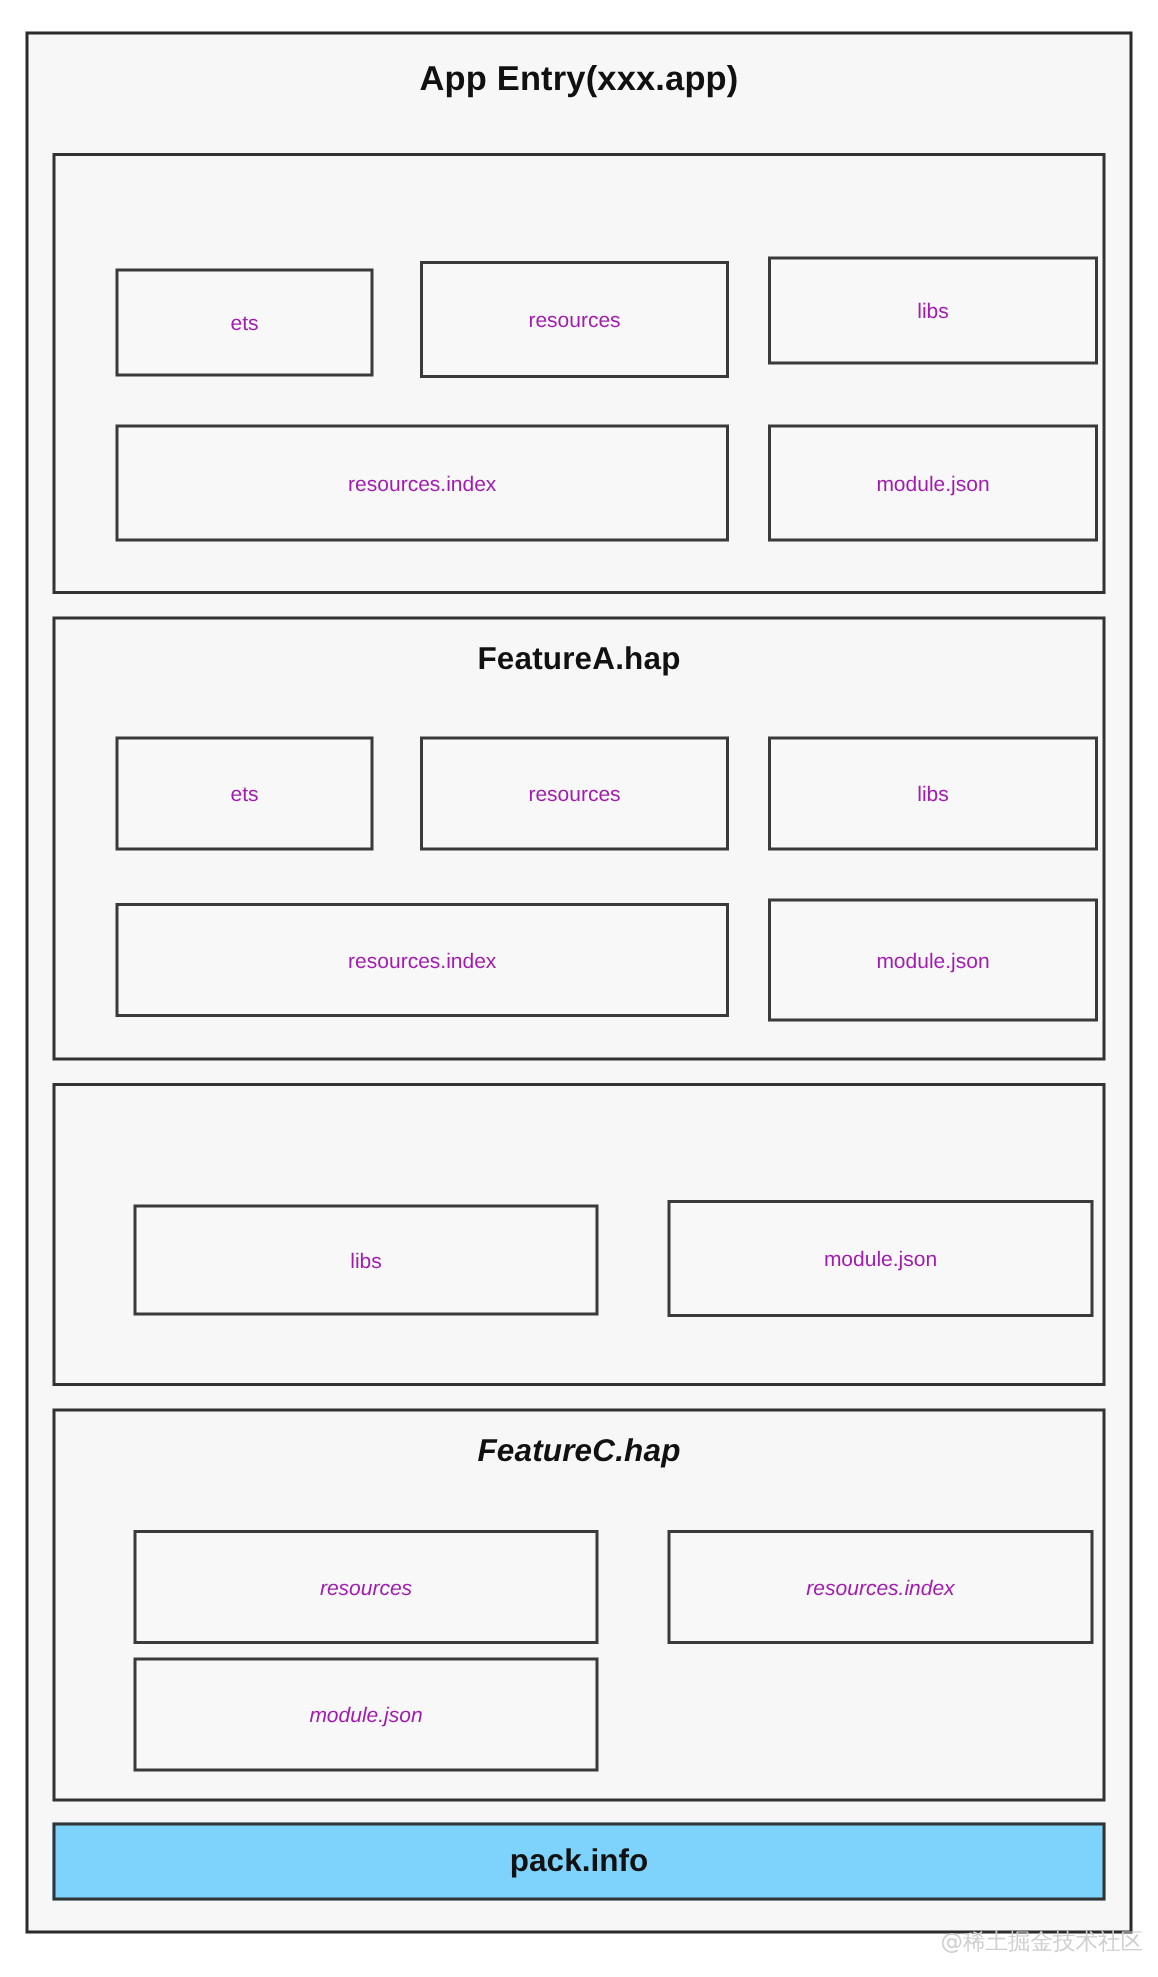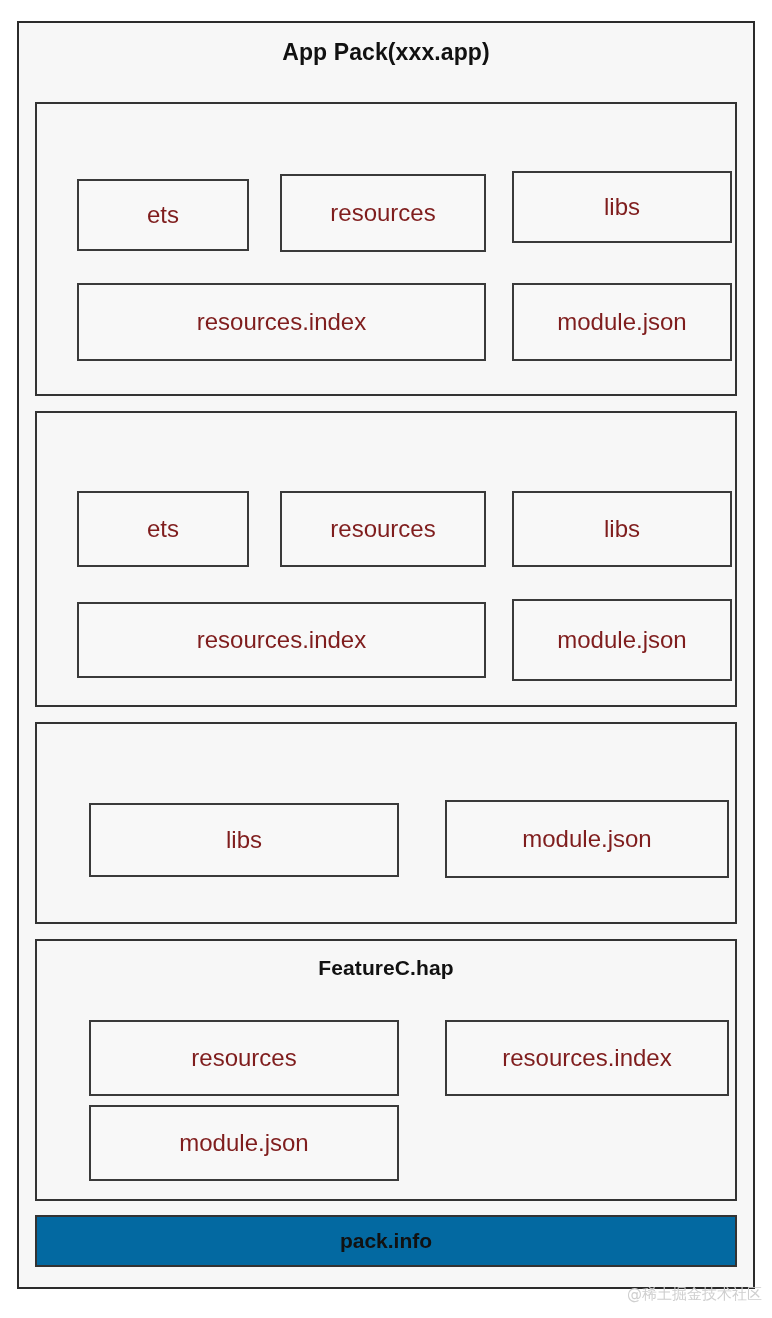--- a/index.html
+++ b/index.html
@@ -52,33 +52,33 @@
     font-weight: bold;
     color: #111111;
     margin-top: 15px;
     letter-spacing: 0.1px;
   }
 
   
   #hap-entry    { top: 79px;  height: 294px; }
   #hap-featurea { top: 388px; height: 296px; }
   #hap-featureb { top: 699px; height: 202px; }
-  #hap-featurec { top: 916px; height: 262px; }
+  #hap-featurec { top: 916px; height: 262px; font-style: italic; }
 
   
   .item {
     position: absolute;
     box-sizing: border-box;
     border: 2px solid #3a3a3a;
     background: #f8f8f8;
     display: flex;
     align-items: center;
     justify-content: center;
-    font-size: 24px;
-    color: #7f1d1d;
+    font-size: 14px;
+    color: #a21caf;
     text-align: center;
   }
 
   
   #entry-ets            { left: 40px;  top: 75px;  width: 172px; height: 72px; }
   #entry-resources      { left: 243px; top: 70px;  width: 206px; height: 78px; }
   #entry-libs           { left: 475px; top: 67px;  width: 220px; height: 72px; }
   #entry-res-index      { left: 40px;  top: 179px; width: 409px; height: 78px; }
   #entry-module-json    { left: 475px; top: 179px; width: 220px; height: 78px; }
 
@@ -100,21 +100,21 @@
 
   
   #pack-info {
     position: absolute;
     left: 16px;
     top: 1192px;
     width: 702px;
     height: 52px;
     box-sizing: border-box;
     border: 2px solid #333333;
-    background: #0369a1;
+    background: #7dd3fc;
     display: flex;
     align-items: center;
     justify-content: center;
     font-size: 21px;
     font-weight: bold;
     color: #111111;
   }
 
   
   .watermark {
@@ -126,36 +126,37 @@
     font-family: "DejaVu Sans", sans-serif;
     white-space: nowrap;
     pointer-events: none;
   }
 </style>
 </head>
 <body>
 
 <div class="app-pack">
 
-  <div class="app-pack-title">App Pack(xxx.app)</div>
+  <div class="app-pack-title">App Entry(xxx.app)</div>
 
   <div class="hap" id="hap-entry">
 
     <div class="item" id="entry-ets">ets</div>
 
     <div class="item" id="entry-resources">resources</div>
 
     <div class="item" id="entry-libs">libs</div>
 
     <div class="item" id="entry-res-index">resources.index</div>
 
     <div class="item" id="entry-module-json">module.json</div>
   </div>
 
   <div class="hap" id="hap-featurea">
+    <div class="hap-title">FeatureA.hap</div>
 
     <div class="item" id="fa-ets">ets</div>
 
     <div class="item" id="fa-resources">resources</div>
 
     <div class="item" id="fa-libs">libs</div>
 
     <div class="item" id="fa-res-index">resources.index</div>
 
     <div class="item" id="fa-module-json">module.json</div>

